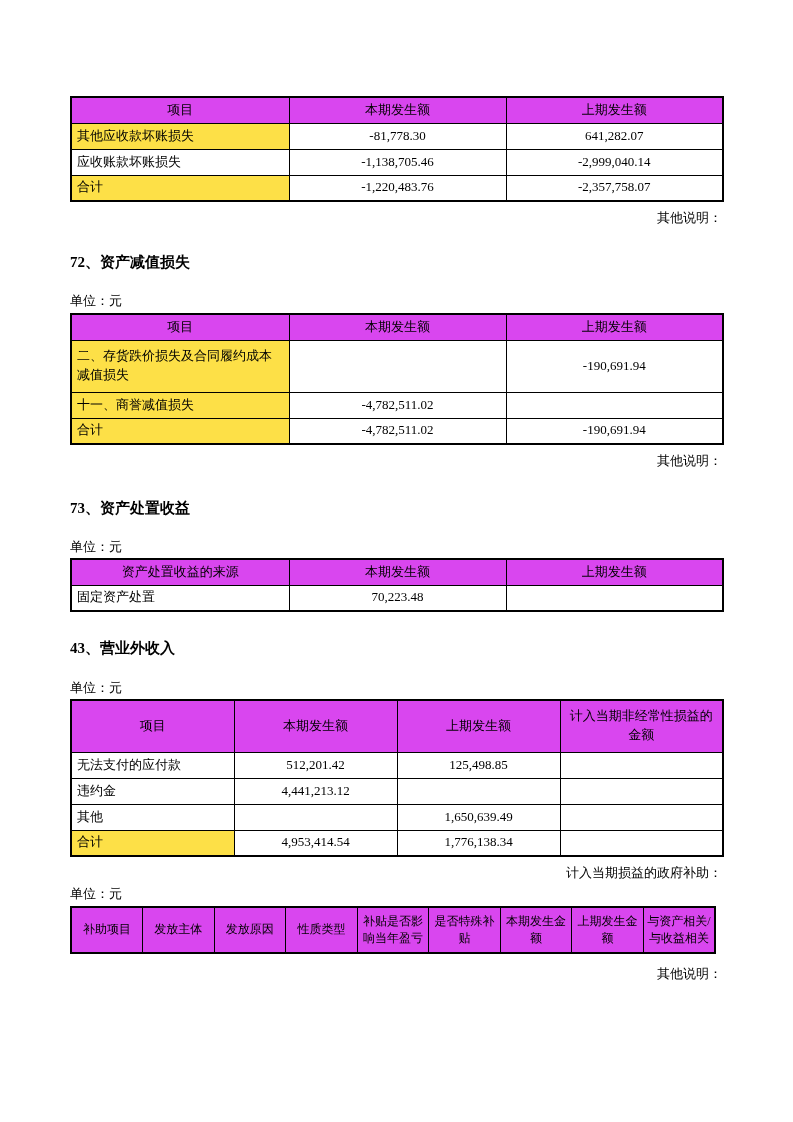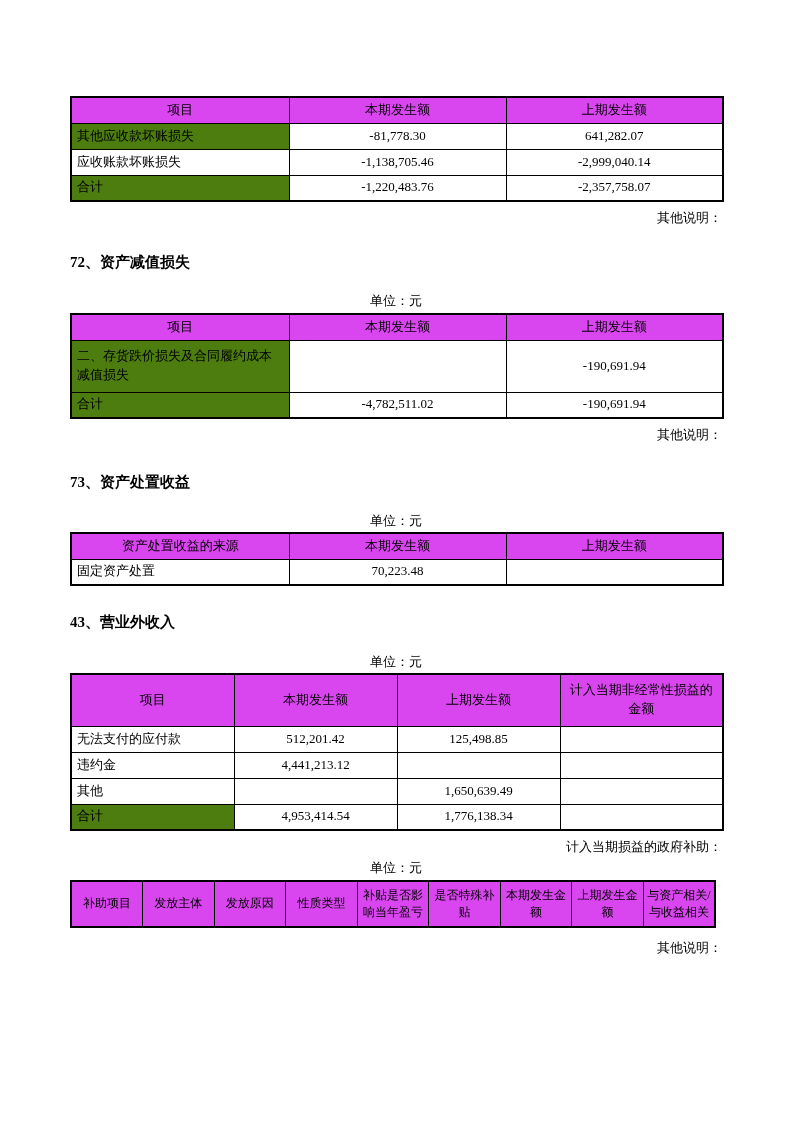--- a/index.html
+++ b/index.html
@@ -24,21 +24,21 @@
     line-height: 1.45;
     padding: 2px 5px;
     height: 26px;
     vertical-align: middle;
     overflow: hidden;
   }
   td.th {
     background: #d946ef;
     text-align: center;
   }
-  td.shade { background: #4d7c0f; }
+  td.shade { background: #fde047; }
   td.lbl { text-align: left; }
   td.num { text-align: center; }
   tr.tall td { height: 52px; }
   tr.hdr-tall td { height: 52px; }
 
   table.t5 td {
     font-size: 12px;
     padding: 2px 3px;
     word-break: break-all;
   }
@@ -46,21 +46,21 @@
 
   .sec-title {
     font-size: 15px;
     font-weight: bold;
     line-height: 20px;
     margin: 0;
   }
   .unit {
     font-size: 13px;
     line-height: 16px;
-    text-align: center;
+    text-align: left;
   }
   .note {
     font-size: 13px;
     line-height: 18px;
     text-align: right;
   }
 
   
   .mt-t1   { margin-top: 96px; }
   .mt-n1   { margin-top: 7px; }
@@ -128,20 +128,25 @@
       <td class="th">项目</td>
       <td class="th">本期发生额</td>
       <td class="th">上期发生额</td>
     </tr>
     <tr class="tall">
       <td class="lbl shade">二、存货跌价损失及合同履约成本减值损失</td>
       <td class="num"></td>
       <td class="num">-190,691.94</td>
     </tr>
     <tr>
+      <td class="lbl shade">十一、商誉减值损失</td>
+      <td class="num">-4,782,511.02</td>
+      <td class="num"></td>
+    </tr>
+    <tr>
       <td class="lbl shade">合计</td>
       <td class="num">-4,782,511.02</td>
       <td class="num">-190,691.94</td>
     </tr>
   </tbody>
     </table>
   <div class="note mt-n2">其他说明：</div>
 
   <h2 class="sec-title mt-h73">73、资产处置收益</h2>
   <div class="unit mt-u73">单位：元</div>

